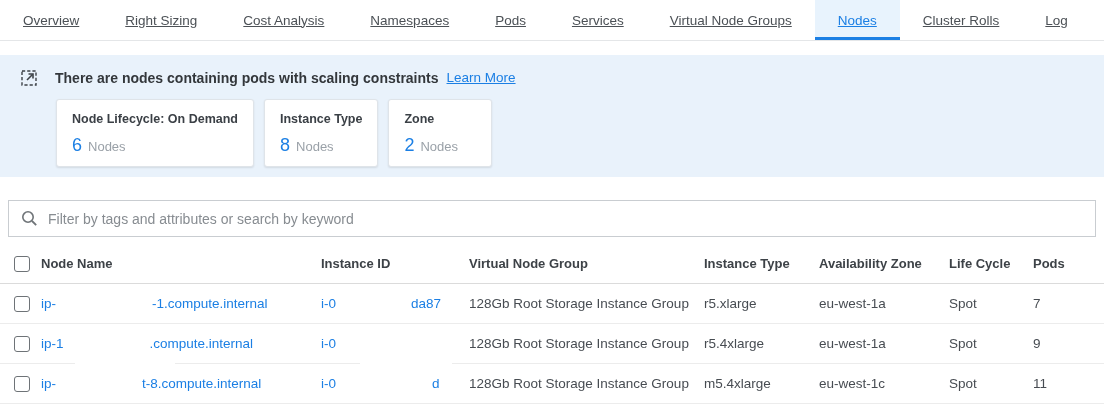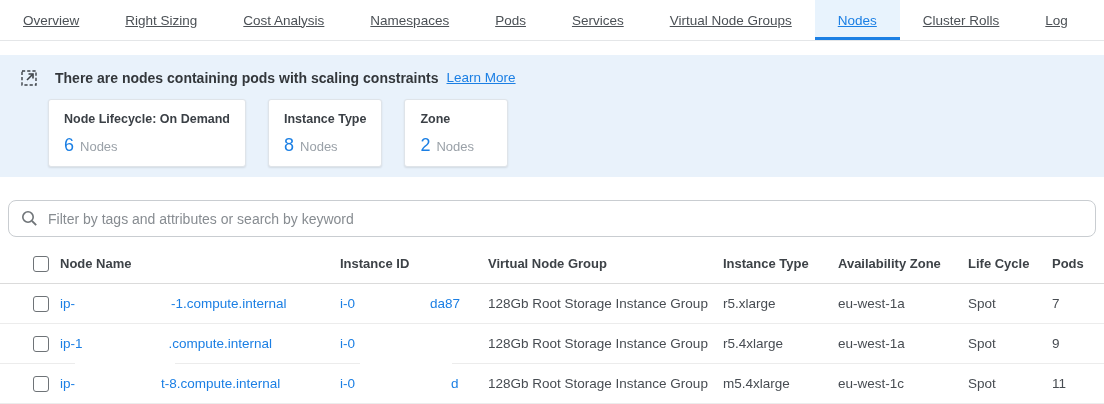--- a/index.html
+++ b/index.html
@@ -13,39 +13,39 @@
   .tab.active { background:#e8f3fd; color:#1b7fe4; box-shadow:inset 0 -3px 0 #1b7fe4; }
 
   
   .spacer-top { height:14px; background:#fff; }
   .banner { background:#e9f2fb; height:122px; padding:13px 0 0 20px; }
   .alert-row { display:flex; align-items:center; }
   .alert-icon { width:19px; height:19px; margin-right:16px; flex:0 0 auto; }
   .alert-text { font-size:14px; font-weight:700; color:#33373b; }
   .alert-link { font-size:13.5px; color:#1b7fe4; text-decoration:underline; margin-left:8px;
     font-weight:400; cursor:pointer; }
-  .cards { display:flex; gap:22px; margin:12px 0 0 28px;align-items:center; }
+  .cards { display:flex; gap:10px; margin:12px 0 0 36px;align-items:center; }
   .card { background:#fff; border:1px solid #dfe4e9; border-radius:3px;
     box-shadow:0 1px 2px rgba(0,0,0,0.10); padding:12px 15px 10px 15px; white-space:nowrap;
     min-width:104px; cursor:pointer; }
   .card-title { font-size:12.5px; font-weight:700; color:#3b4046; margin-bottom:9px; }
   .card-value { font-size:18px; color:#1b7fe4; }
   .card-unit { font-size:13px; color:#9aa1a8; margin-left:6px; }
 
   
   .search-wrap { margin:23px 8px 0 8px; height:37px; border:1px solid #c9cdd1;
-    border-radius:8px; display:flex; align-items:center; padding:16px 12px; background:#fff; }
+    border-radius:0; display:flex; align-items:center; padding:16px 12px; background:#fff; }
   .search-wrap svg { flex:0 0 auto; margin-right:10px; }
   .search-input { border:none; outline:none; flex:1; font-size:14px; color:#3c4043;
     font-family:"Liberation Sans", sans-serif; background:transparent; }
   .search-input::placeholder { color:#878c91; opacity:1; }
 
   
   .table { margin-top:7px; position:relative; }
-  .trow { display:flex; align-items:center; height:40px; padding-left:33px;
+  .trow { display:flex; align-items:center; height:40px; padding-left:14px;
     border-bottom:1px solid #ececec; font-size:13.5px; color:#474c52; }
   .trow.head { border-bottom:1px solid #dbdbdb; font-weight:700; color:#3d4247; font-size:13px; }
   .c-check { width:27px; }
   .c-node  { width:280px; white-space:nowrap; overflow:hidden; }
   .c-iid   { width:148px; white-space:nowrap; overflow:hidden; }
   .c-vng   { width:235px; white-space:nowrap; overflow:hidden; }
   .c-it    { width:115px; }
   .c-az    { width:130px; }
   .c-lc    { width:84px; }
   .c-pods  { flex:1; }

